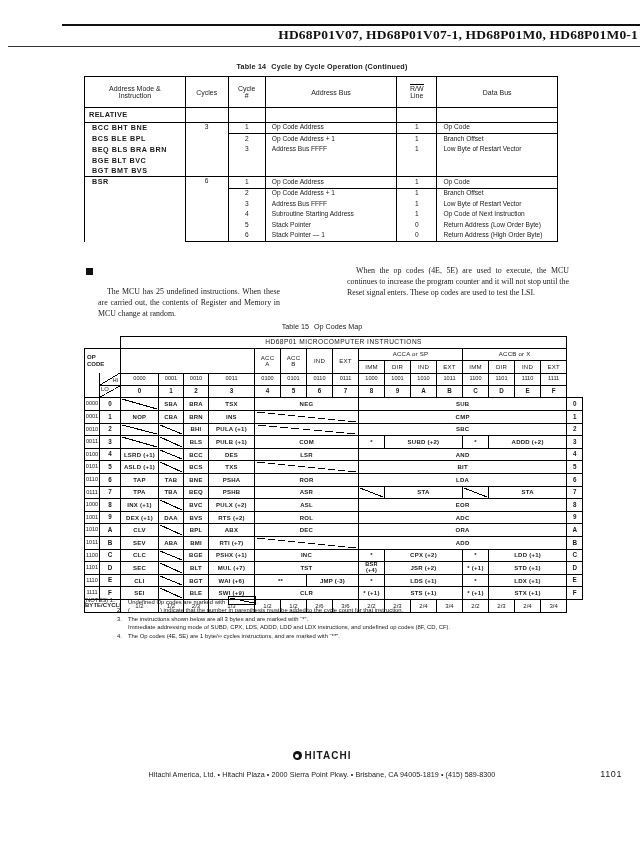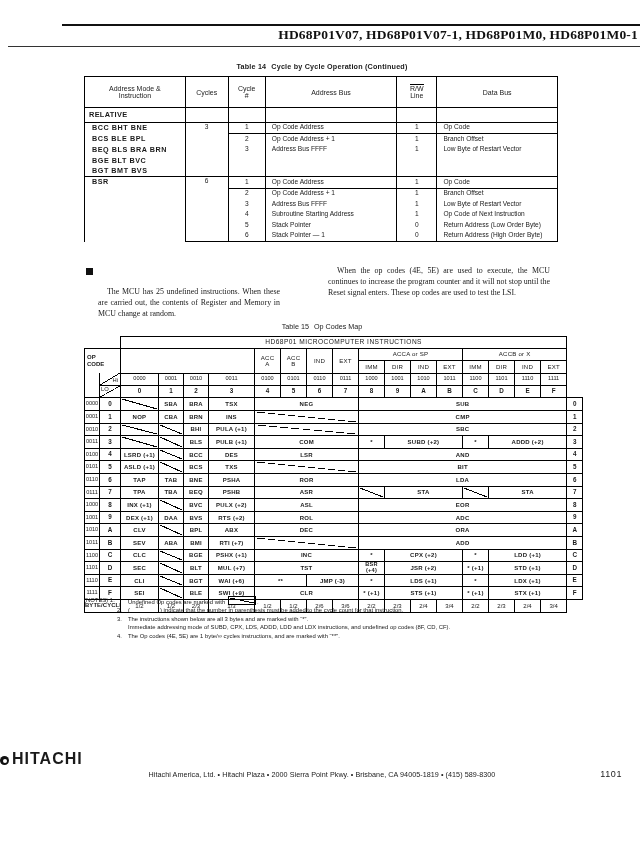--- a/index.html
+++ b/index.html
@@ -135,21 +135,21 @@
     left: 98px; top: 287px;
     width: 182px;
     font-family: "Liberation Serif", serif;
     font-size: 7.9px;
     line-height: 1.36;
     text-align: justify;
     text-indent: 9px;
   }
   .col-r {
     position: absolute;
-    left: 328px; top: 266px;
+    left: 347px; top: 266px;
     width: 222px;
     font-family: "Liberation Serif", serif;
     font-size: 7.9px;
     line-height: 1.36;
     text-align: justify;
     text-indent: 9px;
   }
 
   
   .t15-cap {
@@ -334,21 +334,22 @@
   }
   .parenbox {
     display: inline-block;
     width: 30px;
   }
 
   
   .foot-logo {
     position: absolute;
     left: 0; right: 0; top: 750px;
-    font-size: 16px;
+    text-align: center;
+    font-size: 10px;
     font-weight: 700;
     letter-spacing: 1.0px;
   }
   .foot-mark {
     display: inline-block;
     width: 9px; height: 9px;
     border-radius: 50%;
     background: #111;
     position: relative;
     vertical-align: -1px;

